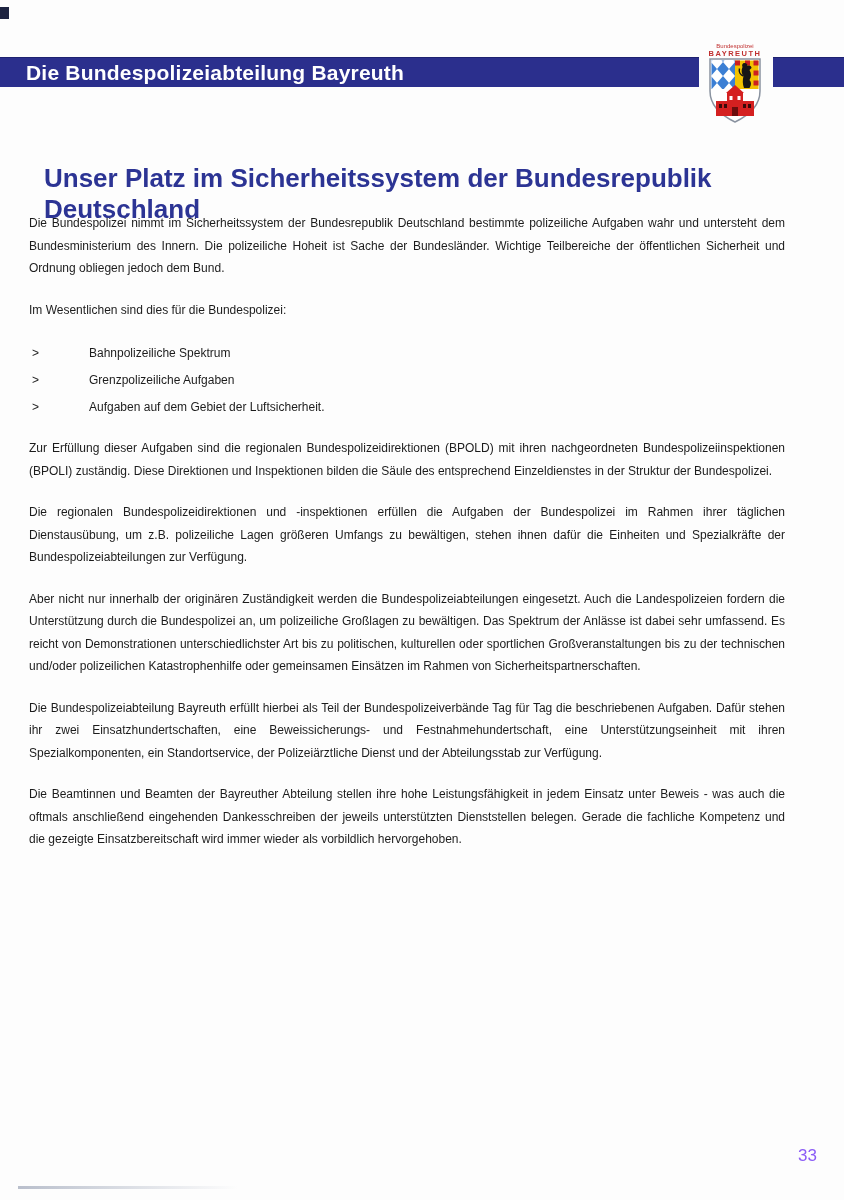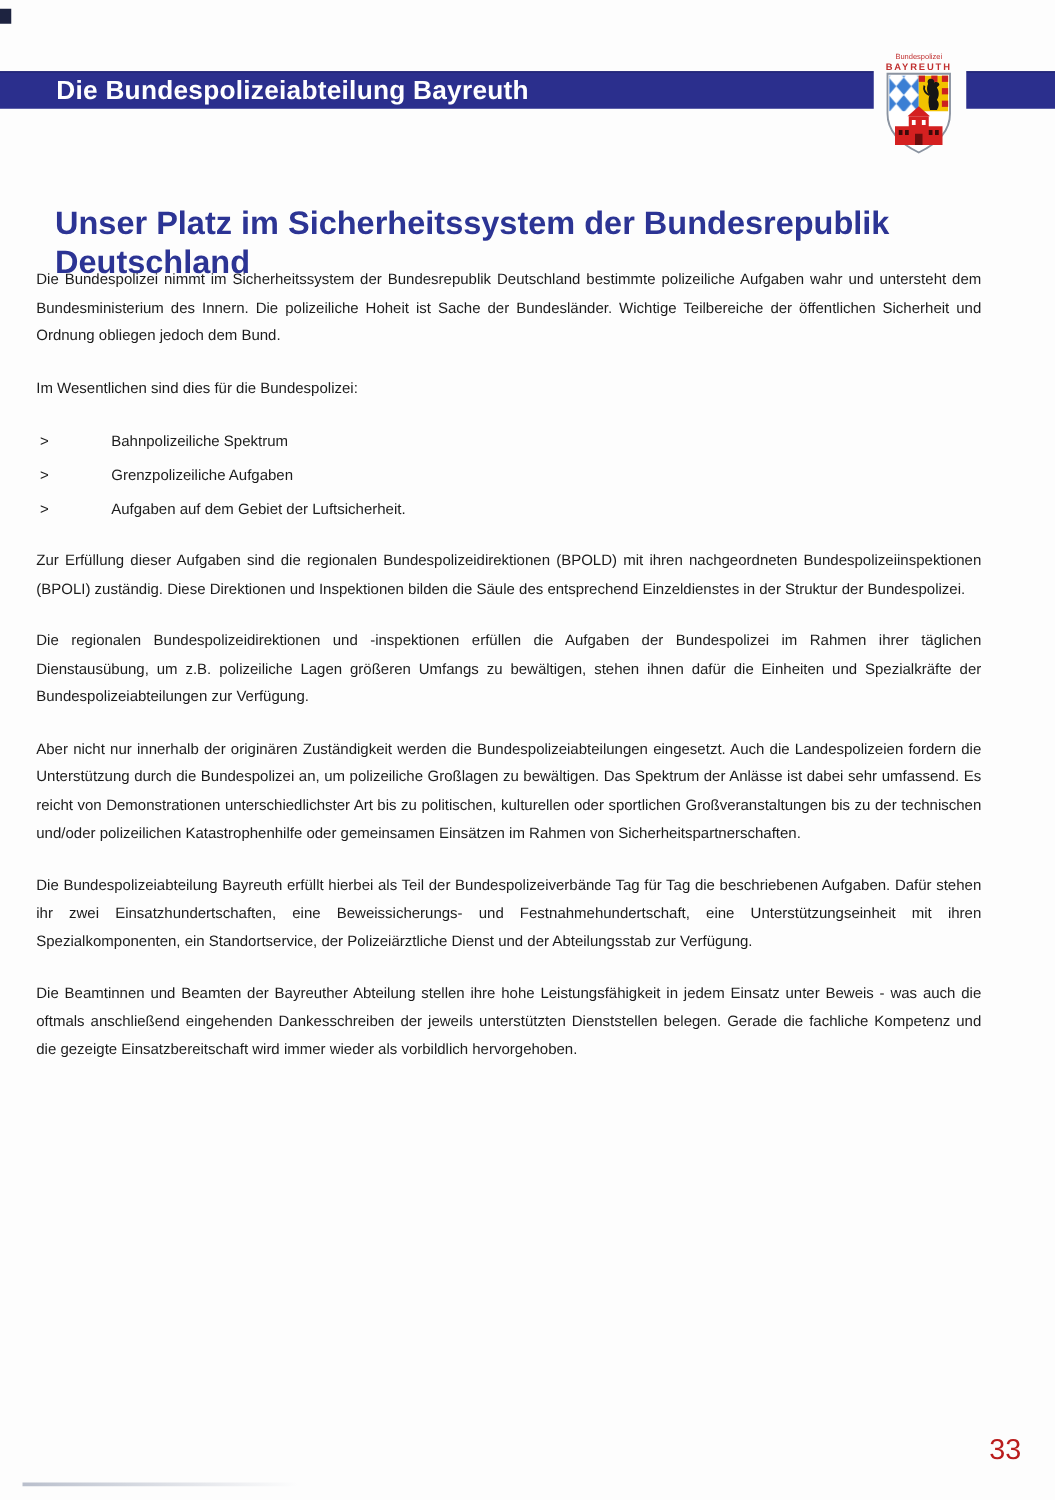--- a/index.html
+++ b/index.html
@@ -16,21 +16,21 @@
     width: 9px; height: 12px; background: #1d2340;
   }
   .title-bar {
     position: absolute; left: 0; top: 57px;
     width: 844px; height: 29px;
     background: #2b2f8d;
     border-top: 1px solid #1e2270;
     display: flex; align-items: center;
   }
   .title-bar-text {
-    margin-left: 45px;
+    margin-left: 26px;
     font-size: 21px; font-weight: bold;
     color: #ffffff; letter-spacing: 0.2px;
   }
   .crest {
     position: absolute; left: 699px; top: 40px;
     width: 74px; height: 88px;
     background: #fdfdfd;
     display: flex; align-items: center; justify-content: flex-start;
   }
   .section-heading {
@@ -54,21 +54,21 @@
     line-height: 27px;
     display: flex;
     text-align: left;
   }
   .bullet-marker {
     width: 57px; flex: 0 0 57px;
     margin-left: 3px;
   }
   .page-number {
     position: absolute; right: 27px; top: 1146px;
-    font-size: 23px; color: #b91c1c;
+    font-size: 17px; color: #8b5cf6;
   }
   .bottom-line {
     position: absolute; left: 18px; top: 1186px;
     width: 220px; height: 3px;
     background: linear-gradient(to right, #b9bfcc, rgba(255,255,255,0));
   }
   svg text { font-family: "Liberation Sans", sans-serif; }
 </style>
 </head>
 <body>

